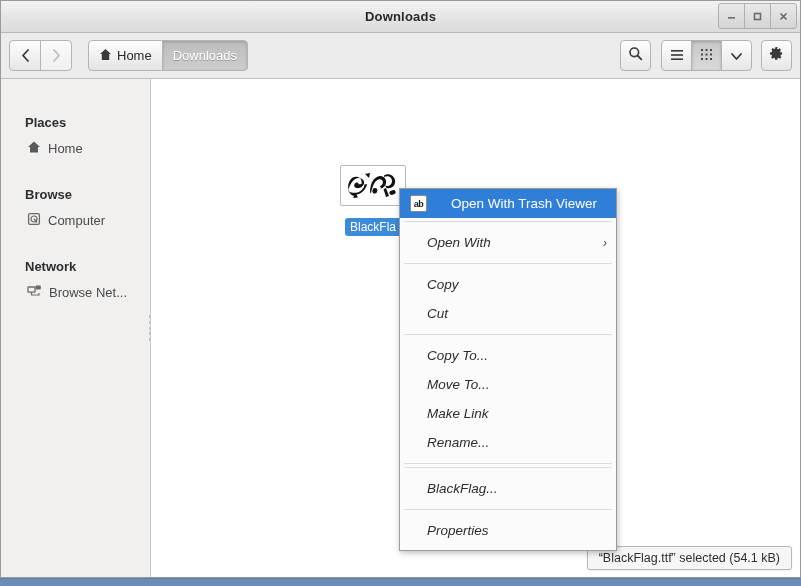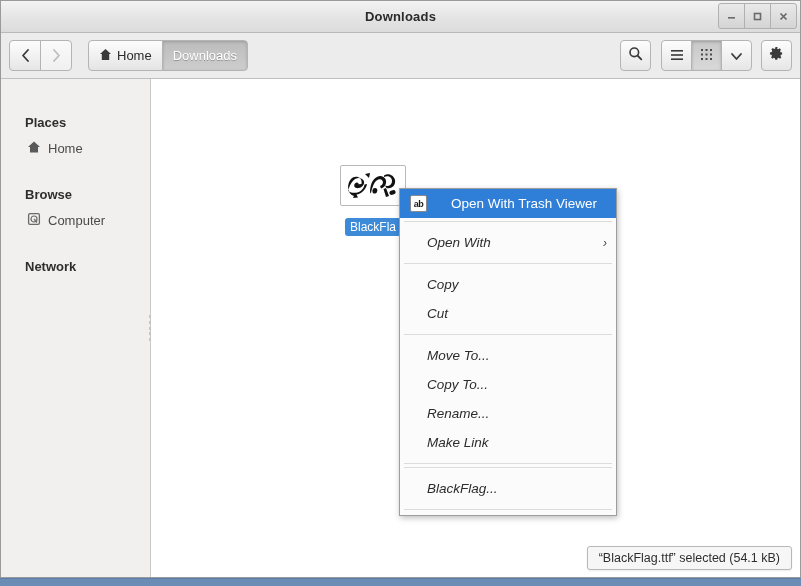--- a/index.html
+++ b/index.html
@@ -346,20 +346,30 @@
           <svg width="14" height="14" viewBox="0 0 14 14">
             <rect x="1.6" y="1.6" width="10.8" height="10.8" rx="1.4" fill="none" stroke="#6a6a6a" stroke-width="1.3"></rect>
             <circle cx="7" cy="7" r="3" fill="none" stroke="#6a6a6a" stroke-width="1.2"></circle>
             <path d="M7 7 L10 10.5" stroke="#6a6a6a" stroke-width="1.2"></path>
           </svg>
         </span>
         <span>Computer</span>
       </div>
 
       <div class="side-head">Network</div>
+      <div class="side-item">
+        <span>
+          <svg width="15" height="14" viewBox="0 0 15 14">
+            <rect x="1" y="3" width="7" height="5.2" rx=".7" fill="none" stroke="#6a6a6a" stroke-width="1.3"></rect>
+            <rect x="8.6" y="1.4" width="5.2" height="4" rx=".6" fill="#6a6a6a"></rect>
+            <path d="M4.5 8.4 L4.5 11 L12 11 L12 9" stroke="#6a6a6a" stroke-width="1.2" fill="none"></path>
+          </svg>
+        </span>
+        <span>Browse Net...</span>
+      </div>
 
       <div id="grip">
         <i></i>
           <i></i>
           <i></i>
           <i></i>
           <i></i>
       </div>
     </div>
 
@@ -403,43 +413,48 @@
             <span>Copy</span>
           </div>
           <div class="mi">
             <span>Cut</span>
           </div>
         </div>
         <div class="msep"></div>
 
         <div class="mgroup">
           <div class="mi">
+            <span>Copy To...</span>
+          </div>
+          <div class="mi">
             <span>Move To...</span>
           </div>
           <div class="mi">
-            <span>Copy To...</span>
+            <span>Make Link</span>
           </div>
           <div class="mi">
             <span>Rename...</span>
           </div>
-          <div class="mi">
-            <span>Make Link</span>
-          </div>
         </div>
         <div class="msep"></div>
 
         <div class="msep"></div>
 
         <div class="mgroup">
           <div class="mi">
             <span>BlackFlag...</span>
           </div>
         </div>
         <div class="msep"></div>
 
+        <div class="mgroup">
+          <div class="mi">
+            <span>Properties</span>
+          </div>
+        </div>
       </div>
 
       <div id="statusbar">
         <span>“BlackFlag.ttf” selected (54.1 kB)</span>
       </div>
     </div>
   </div>
 </div>
 
 <div id="taskbar"></div>

